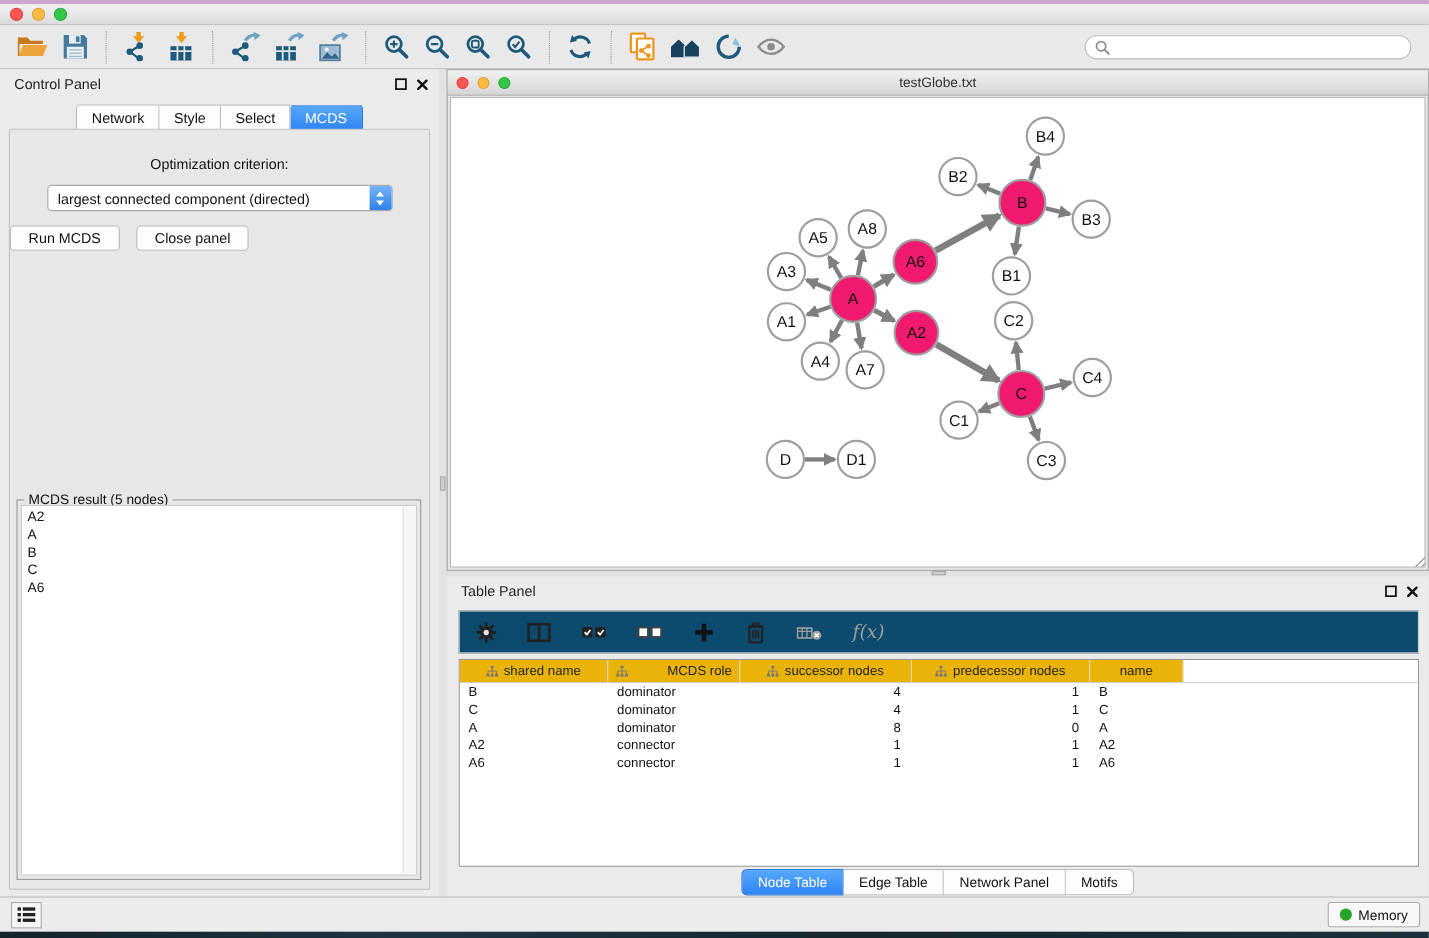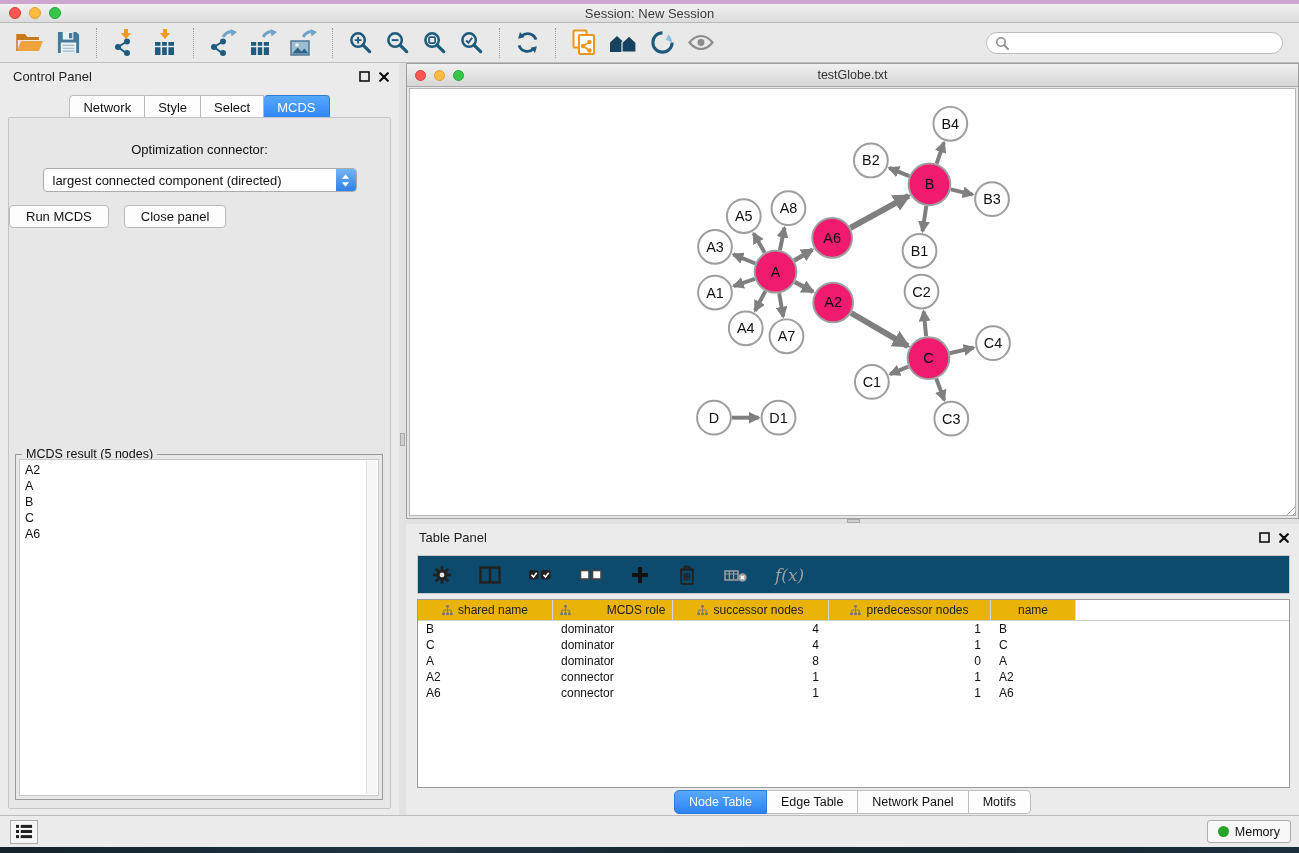--- a/index.html
+++ b/index.html
@@ -114,21 +114,20 @@
 
 <div id="root">
   <div class="top-strip"></div>
 
   <div class="titlebar">
     <div class="traffic">
       <span class="light red"></span>
       <span class="light yellow"></span>
       <span class="light green"></span>
     </div>
-    <div class="title">Session: New Session</div>
   </div>
 
   <div class="toolbar">
     <button class="tbtn">
         <svg width="30" height="25" viewBox="0 0 30 25">
           <path d="M3 4h8l2.5 3H25v3H3z" fill="#C8791B"></path>
           <path d="M3 21l4-10h22l-4 10z" fill="#EFA33D"></path>
           <path d="M3 4v17" stroke="#C8791B" stroke-width="1.5"></path>
         </svg>
       </button>
@@ -282,21 +281,21 @@
             </svg>
         </span>
       </div>
       <div class="cp-tabs" id="cp-tabs">
           <div class="cp-tab">Network</div>
           <div class="cp-tab">Style</div>
           <div class="cp-tab">Select</div>
           <div class="cp-tab sel">MCDS</div>
         </div>
       <div class="cp-inner">
-        <div class="opt-label">Optimization connector:</div>
+        <div class="opt-label">Optimization criterion:</div>
         <div class="opt-row">
           <div class="opt-select">
             <span>largest connected component (directed)</span>
             <span class="opt-stepper">
                 <svg width="9" height="15" viewBox="0 0 10 16">
                   <path d="M5 1l4 5H1z" fill="#FFF"></path>
                   <path d="M5 15l-4-5h8z" fill="#FFF"></path>
                 </svg>
               </span>
           </div>

